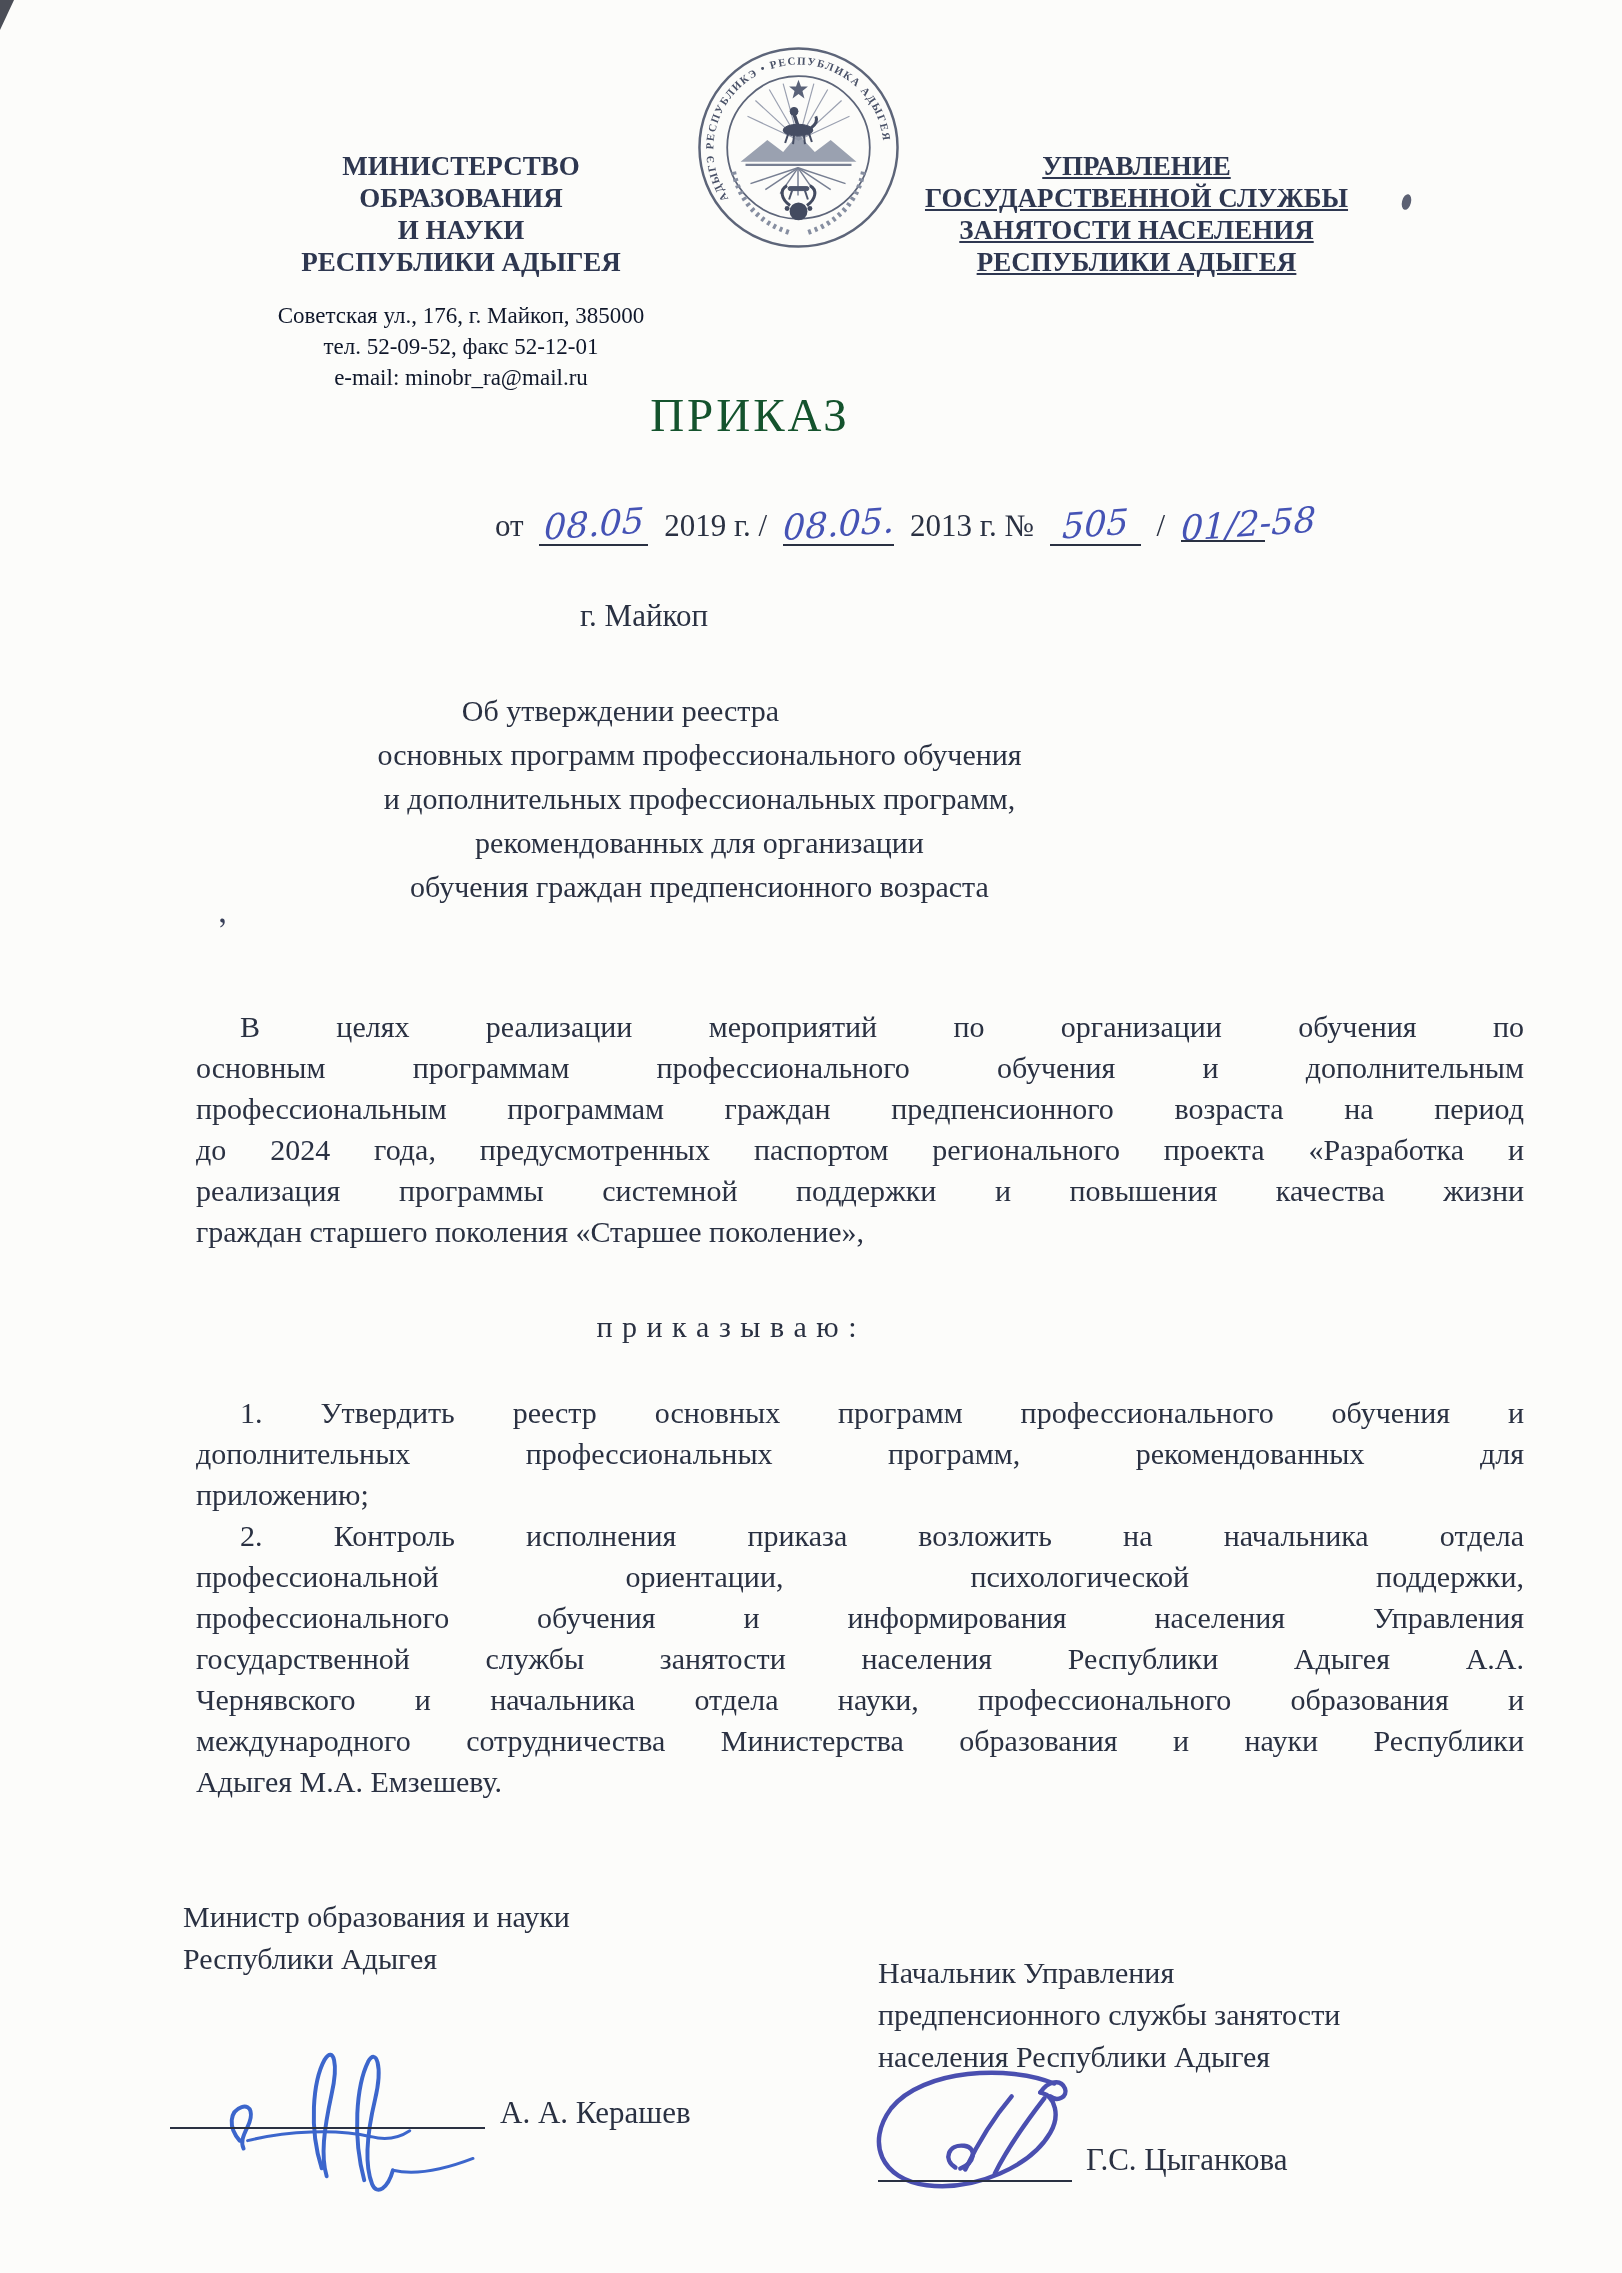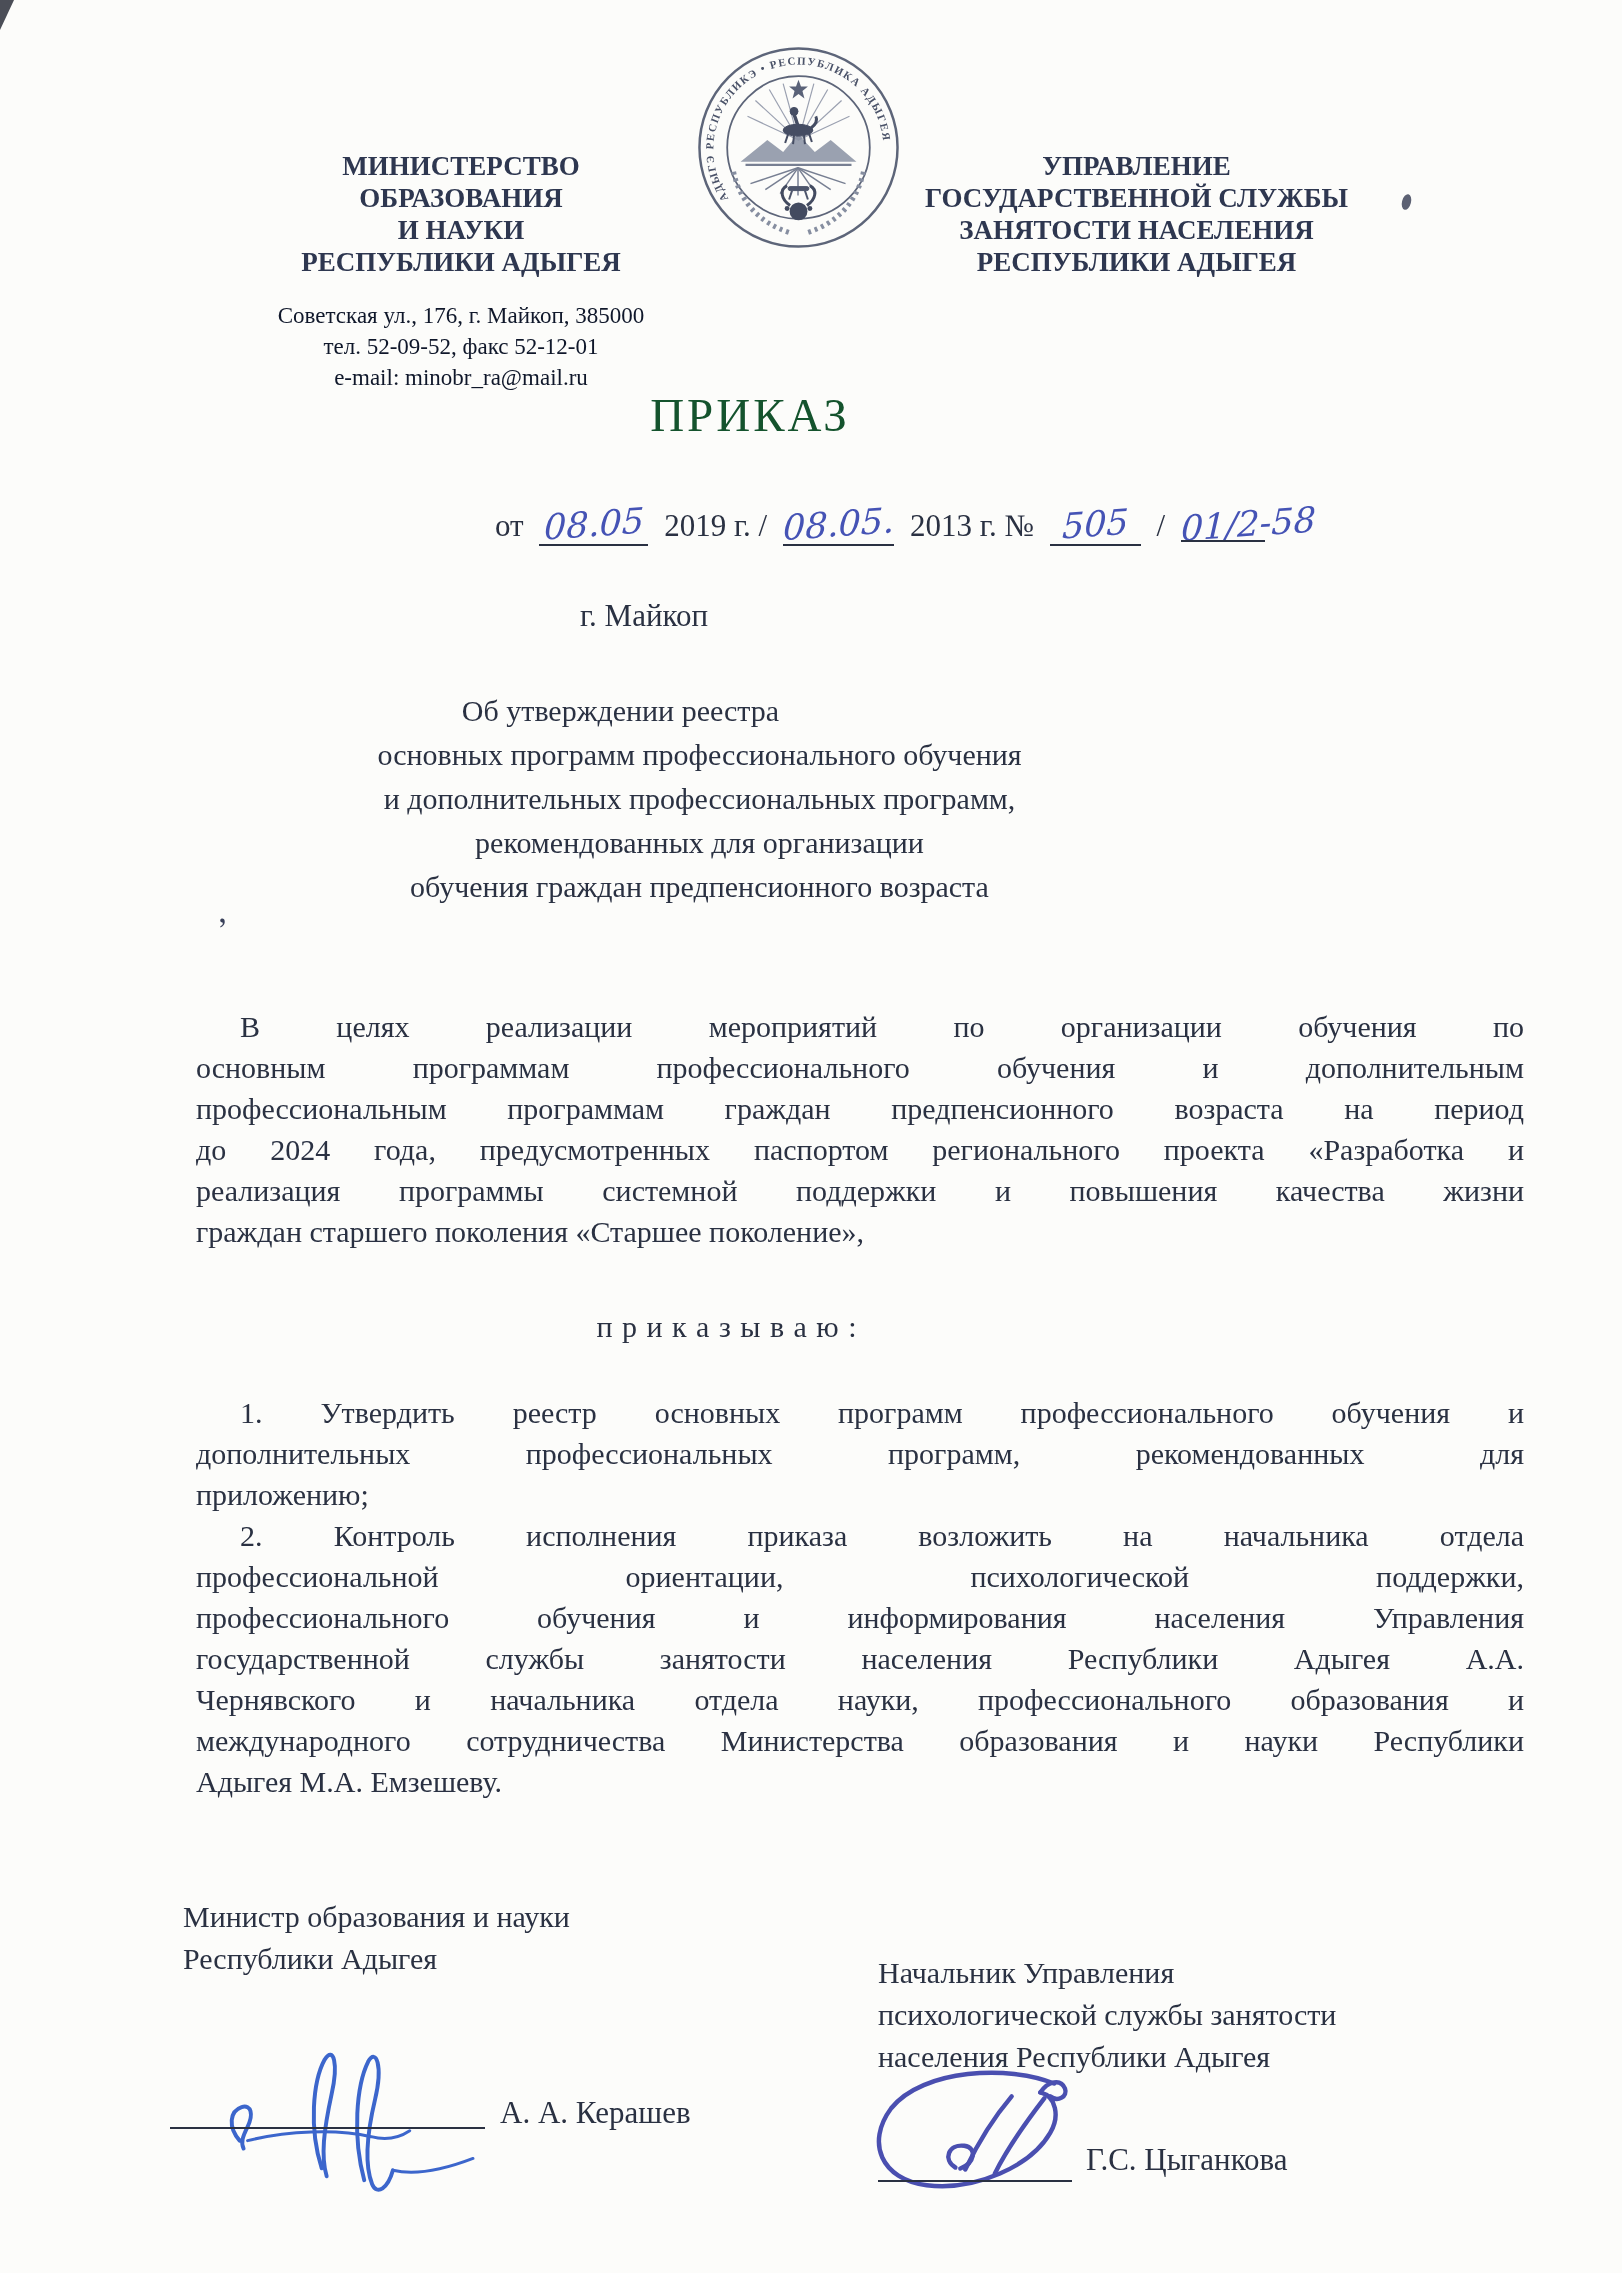--- a/index.html
+++ b/index.html
@@ -6,21 +6,21 @@
   .page{
     position:relative;width:1623px;height:2273px;background:#fcfcfa;overflow:hidden;
     font-family:"Liberation Serif","DejaVu Serif",serif;color:#2a3142;
   }
   .corner-mark{position:absolute;left:0;top:0;width:0;height:0;
     border-left:14px solid #2b2f3a;border-bottom:30px solid transparent;opacity:.85;}
   
   .org{position:absolute;text-align:center;font-weight:bold;font-size:27px;line-height:32px;color:#2e3750;}
   .org-left{left:238px;top:150px;width:446px;}
   .org-addr{margin-top:22px;font-weight:normal;font-size:23px;line-height:31px;color:#0f172a;}
-  .org-right{left:909px;top:150px;width:455px;}
+  .org-right{left:909px;top:150px;width:455px;text-decoration:underline;}
   .emblem{position:absolute;left:696px;top:45px;width:205px;height:205px;}
   .fleck{position:absolute;left:1402px;top:194px;width:9px;height:16px;border-radius:50%;
     background:#4a5064;transform:rotate(14deg);opacity:.9;}
   
   .doc-title{position:absolute;left:750px;top:388px;transform:translateX(-50%);
     font-size:47px;letter-spacing:3px;white-space:nowrap;color:#14532d;}
   .date-line{position:absolute;left:495px;top:507px;font-size:31px;white-space:nowrap;color:#2a3142;}
   .date-line > * + *{margin-left:8px;}
   .uw{display:inline-block;border-bottom:2.5px solid #2a3142;text-align:center;}
   .uw1{min-width:109px;} .uw2{min-width:111px;} .uw3{min-width:91px;}
@@ -195,21 +195,21 @@
     <div class="jline">международного сотрудничества Министерства образования и науки Республики</div>
     <div class="jline jlast">Адыгея М.А. Емзешеву.</div>
   </div>
 
   <div class="sig-title sig-left-title">
     <div>Министр образования и науки</div>
     <div>Республики Адыгея</div>
   </div>
   <div class="sig-title sig-right-title">
     <div>Начальник Управления</div>
-    <div>психологической службы занятости</div>
+    <div>предпенсионного службы занятости</div>
     <div>населения Республики Адыгея</div>
   </div>
 
   <svg class="sigsvg sig-left-svg" viewBox="0 0 400 180">
     <g fill="none" stroke="#3c66cc" stroke-width="4" stroke-linecap="round">
       <path d="M 52 122 C 40 108 42 92 54 88 C 64 85 66 96 60 108 C 55 118 53 124 56 130"></path>
       <path d="M 135 150 C 122 110 126 62 138 40 C 147 26 152 44 145 75 C 137 112 134 138 140 158"></path>
       <path d="M 178 162 C 166 118 170 66 182 42 C 190 28 197 46 189 80 C 180 118 178 146 186 166 C 191 178 202 170 207 152"></path>
       <path d="M 60 122 C 100 112 150 110 185 118 C 200 122 212 120 224 112" stroke-width="3"></path>
       <path d="M 207 152 C 232 158 262 150 288 140" stroke-width="3"></path>

